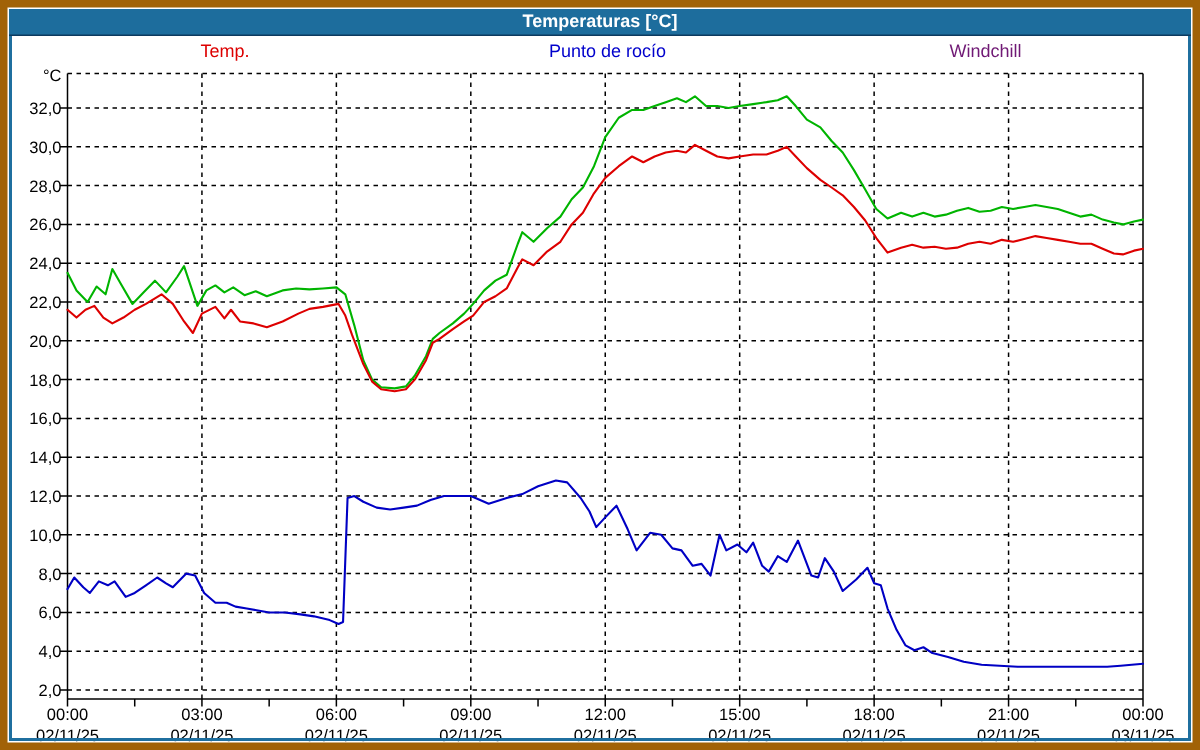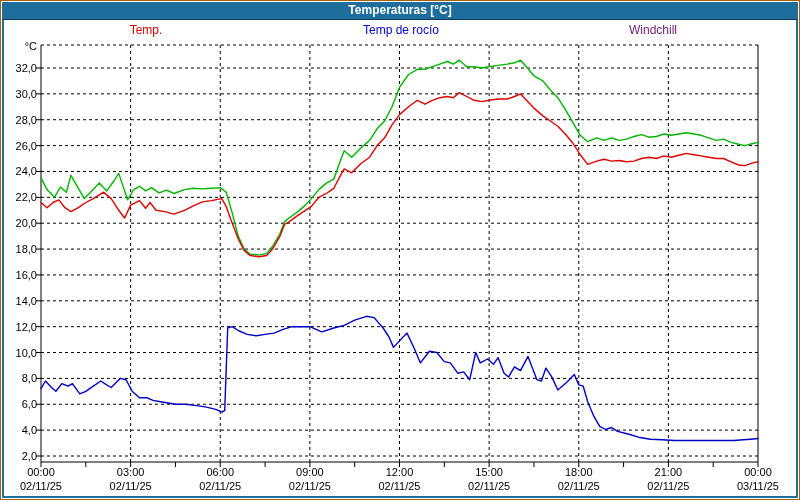--- a/index.html
+++ b/index.html
@@ -1,18 +1,18 @@
 <!DOCTYPE html>
 <html><head>
 <meta charset="utf-8">
 <style>
   html,body{margin:0;padding:0;background:#e8e8e8;font-family:"Liberation Sans",sans-serif;}
   .window{
     position:relative;width:800px;height:500px;background:#ffffff;
-    box-sizing:border-box;border:1px solid #a16207;overflow:hidden;
+    box-sizing:border-box;border:5px solid #a16207;overflow:hidden;
   }
   .inner-border{
     position:absolute;left:1px;top:1px;right:1px;bottom:1px;
     border:2px solid #1f6f9f;pointer-events:none;z-index:5;
   }
   .titlebar{
     position:absolute;left:1px;top:1px;right:1px;height:17px;
     background:#1d6d9d;border-bottom:1px solid #0d3a5f;
     color:#ffffff;font-size:12px;font-weight:bold;
     text-align:center;line-height:17px;z-index:6;
@@ -28,21 +28,21 @@
 </head>
 <body>
 
 <div class="window">
   <div class="titlebar">
     <span>Temperaturas [°C]</span>
   </div>
 
   <div class="legend">
     <span class="legend-item" style="color: rgb(221, 0, 0); left: 145px;">Temp.</span>
-    <span class="legend-item" style="color: rgb(0, 0, 204); left: 400px;">Temp de rocío</span>
+    <span class="legend-item" style="color: rgb(0, 0, 204); left: 400px;">Punto de rocío</span>
     <span class="legend-item" style="color: #701a75; left: 652px;">Windchill</span>
   </div>
 
   <svg id="chart-svg" width="800" height="500">
       <line x1="40" y1="67.00100000000003" x2="757" y2="67.00100000000003" stroke="#000" stroke-width="1" stroke-dasharray="3,3"></line>
       <line x1="35" y1="67.00100000000003" x2="40" y2="67.00100000000003" stroke="#000" stroke-width="1"></line>
       <text x="36" y="71.00100000000003" text-anchor="end" class="axis-label">32,0</text>
       <line x1="40" y1="92.86760000000004" x2="757" y2="92.86760000000004" stroke="#000" stroke-width="1" stroke-dasharray="3,3"></line>
       <line x1="35" y1="92.86760000000004" x2="40" y2="92.86760000000004" stroke="#000" stroke-width="1"></line>
       <text x="36" y="96.86760000000004" text-anchor="end" class="axis-label">30,0</text>

